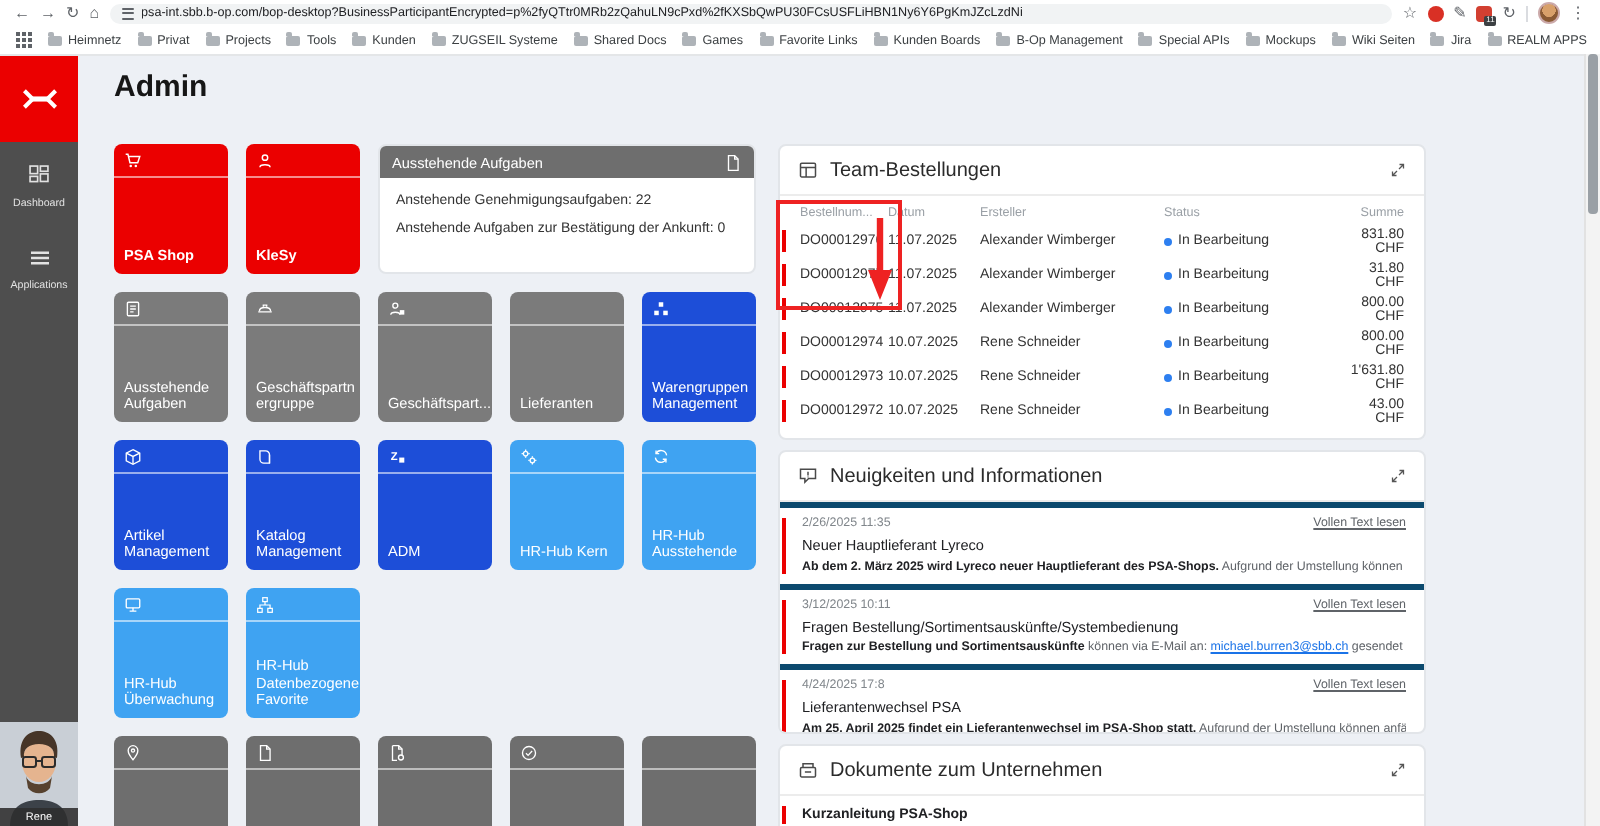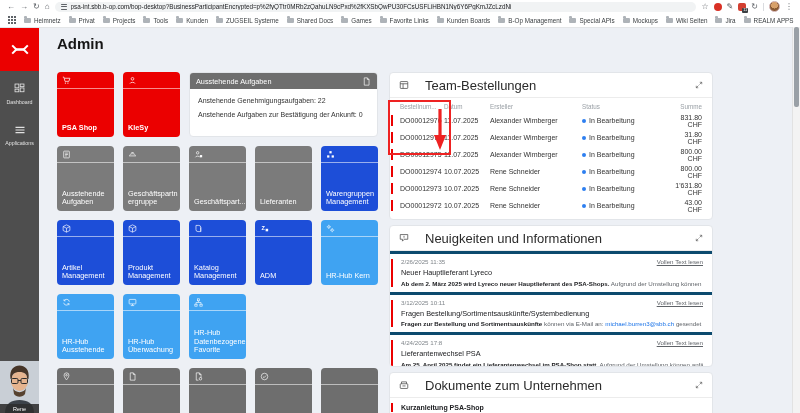--- a/index.html
+++ b/index.html
@@ -59,21 +59,21 @@
   .cbody{padding:8px 8px 0;font-size:7px;color:#333;}
   .cbody div{margin-bottom:7px;}
 
   
   .panel{position:absolute;left:350px;width:322px;background:#fff;border:1px solid #e2e5e9;border-radius:4px;overflow:hidden;}
   #p-orders{top:45px;height:146px;}
   #p-news{top:198px;height:140px;}
   #p-docs{top:345px;height:100px;}
   .phead{height:24px;display:flex;align-items:center;gap:6px;padding:0 9px;border-bottom:1px solid #ececec;}
   .phead svg.hic{width:10px;height:10px;color:#4a4a4a;}
-  .ptitle{flex:1;font-size:13px;color:#2b2b2b;margin-left:10px;}
+  .ptitle{flex:1;font-size:10px;color:#2b2b2b;}
   .phead svg.xic{width:8px;height:8px;color:#555;cursor:pointer;}
 
   .thead{display:flex;font-size:6.3px;color:#9aa0a6;padding:5px 10px 2px;}
   .trow{display:flex;align-items:center;height:17px;font-size:7px;color:#333;padding:0 10px;position:relative;cursor:pointer;}
   .trow::before{content:"";position:absolute;left:1px;top:3px;bottom:3px;width:2px;background:#eb0000;}
   .c-id{width:44px;}
   .c-date{width:46px;}
   .c-cre{width:92px;}
   .c-st{width:90px;display:flex;align-items:center;gap:3px;}
   .c-sum{flex:1;text-align:right;}
@@ -440,28 +440,20 @@
         <div class="band">
             <svg class="ic">
               <use href="#i-box"></use>
             </svg>
           </div>
         <div class="lbl">Artikel Management</div>
       </div>
       <div class="tile navy">
         <div class="band">
             <svg class="ic">
-              <use href="#i-box"></use>
-            </svg>
-          </div>
-        <div class="lbl">Produkt Management</div>
-      </div>
-      <div class="tile navy">
-        <div class="band">
-            <svg class="ic">
               <use href="#i-book"></use>
             </svg>
           </div>
         <div class="lbl">Katalog Management</div>
       </div>
       <div class="tile navy">
         <div class="band">
             <svg class="ic">
               <use href="#i-zlayer"></use>
             </svg>

